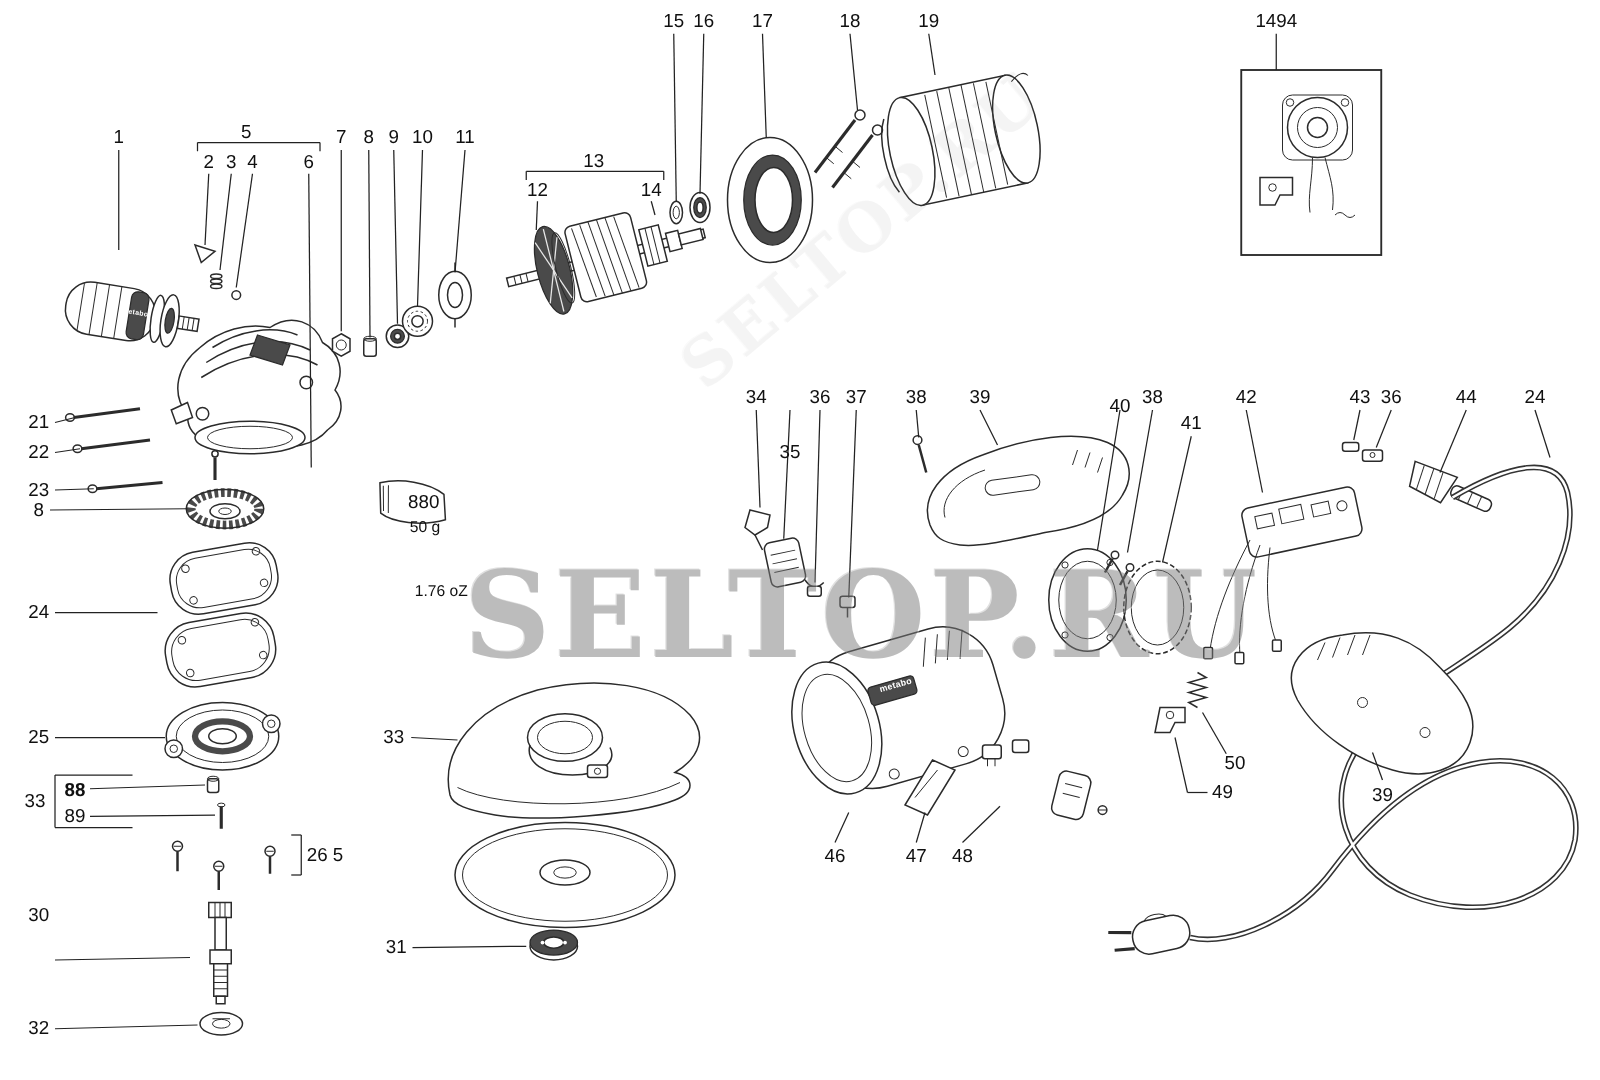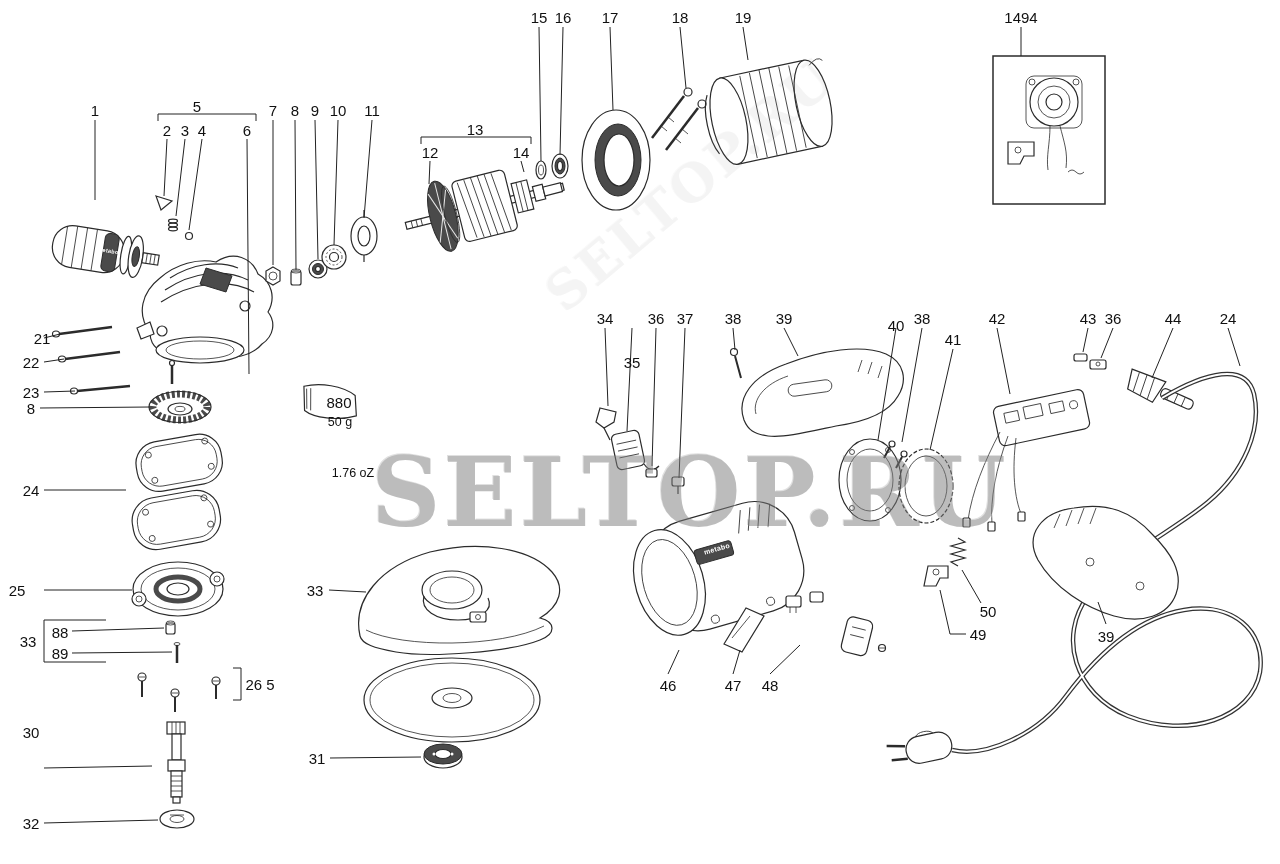--- a/index.html
+++ b/index.html
@@ -519,28 +519,28 @@
       <span class="part-label" style="left: 372px; top: 110px;">11</span>
       <span class="part-label" style="left: 475px; top: 129px; text-align: center;">13</span>
       <span class="part-label" style="left: 430px; top: 152px;">12</span>
       <span class="part-label" style="left: 521px; top: 152px;">14</span>
       <span class="part-label" style="left: 539px; top: 17px;">15</span>
       <span class="part-label" style="left: 563px; top: 17px;">16</span>
       <span class="part-label" style="left: 610px; top: 17px;">17</span>
       <span class="part-label" style="left: 680px; top: 17px;">18</span>
       <span class="part-label" style="left: 743px; top: 17px;">19</span>
       <span class="part-label" style="left: 1021px; top: 17px;">1494</span>
-      <span class="part-label" style="left: 31px; top: 338px; margin-left: 11px;">21</span>
+      <span class="part-label" style="left: 31px; top: 338px;">21</span>
       <span class="part-label" style="left: 31px; top: 362px;">22</span>
       <span class="part-label" style="left: 31px; top: 392px;">23</span>
       <span class="part-label" style="left: 31px; top: 408px;">8</span>
       <span class="part-label" style="left: 31px; top: 490px;">24</span>
-      <span class="part-label" style="left: 17px; top: 590px;">25</span>
+      <span class="part-label" style="left: 31px; top: 590px;">25</span>
       <span class="part-label" style="left: 28px; top: 641px;">33</span>
-      <span class="part-label" style="left: 60px; top: 632px;">88</span>
+      <span class="part-label" style="left: 60px; top: 632px; font-weight: bold;">88</span>
       <span class="part-label" style="left: 60px; top: 653px;">89</span>
       <span class="part-label" style="left: 260px; top: 684px;">26 5</span>
       <span class="part-label" style="left: 31px; top: 732px;">30</span>
       <span class="part-label" style="left: 31px; top: 823px;">32</span>
       <span class="part-label" style="left: 317px; top: 758px;">31</span>
       <span class="part-label" style="left: 315px; top: 590px;">33</span>
       <span class="part-label" style="left: 339px; top: 402px;">880</span>
       <span class="part-label small" style="left: 340px; top: 422px;">50 g</span>
       <span class="part-label small" style="left: 353px; top: 436px; margin-top: 37px;">1.76 oZ</span>
       <span class="part-label" style="left: 605px; top: 318px;">34</span>

